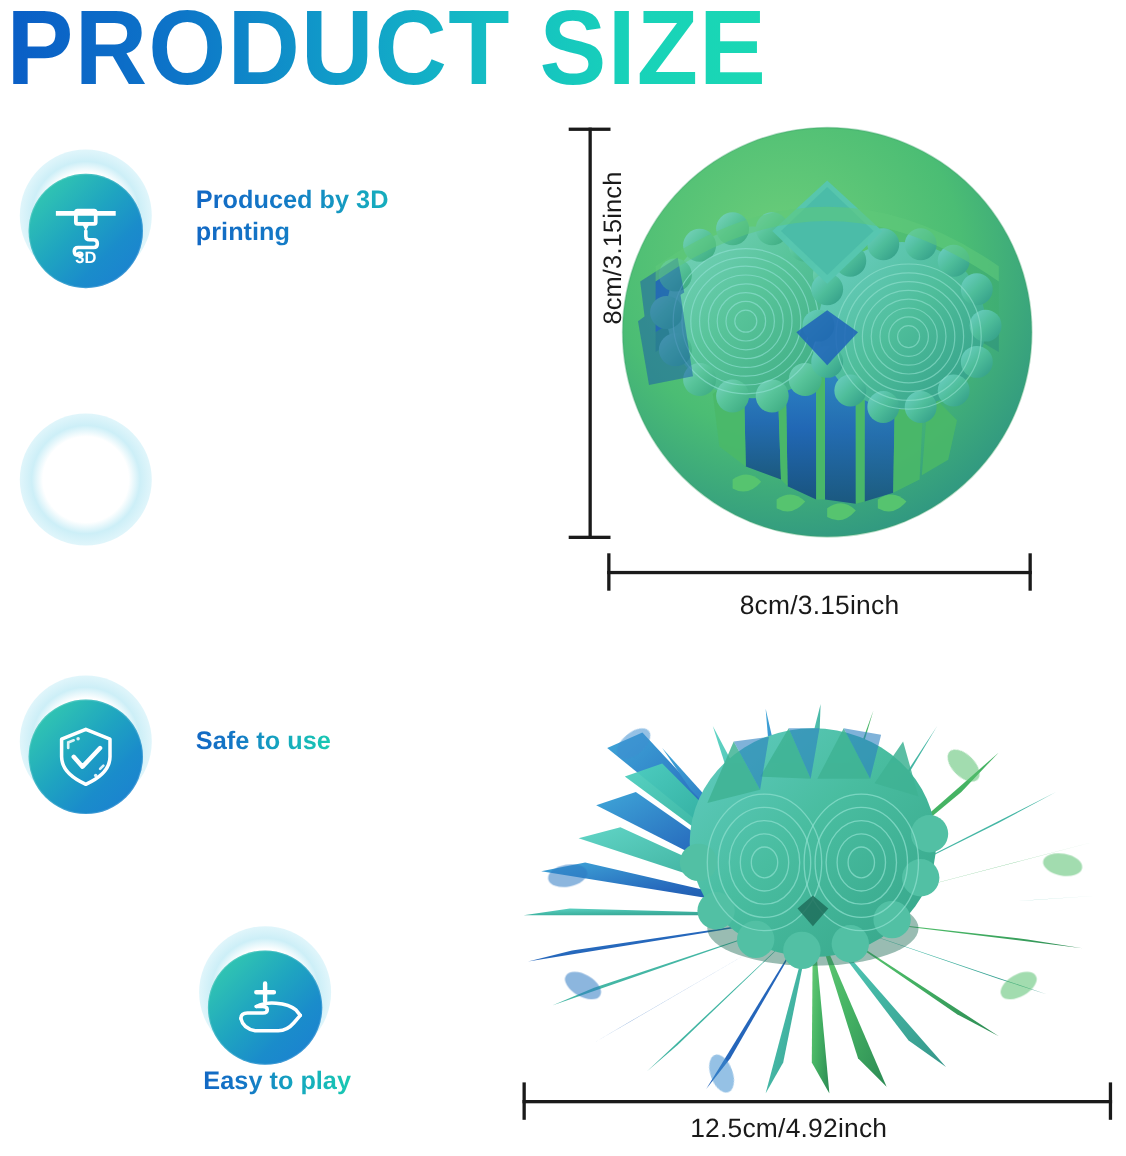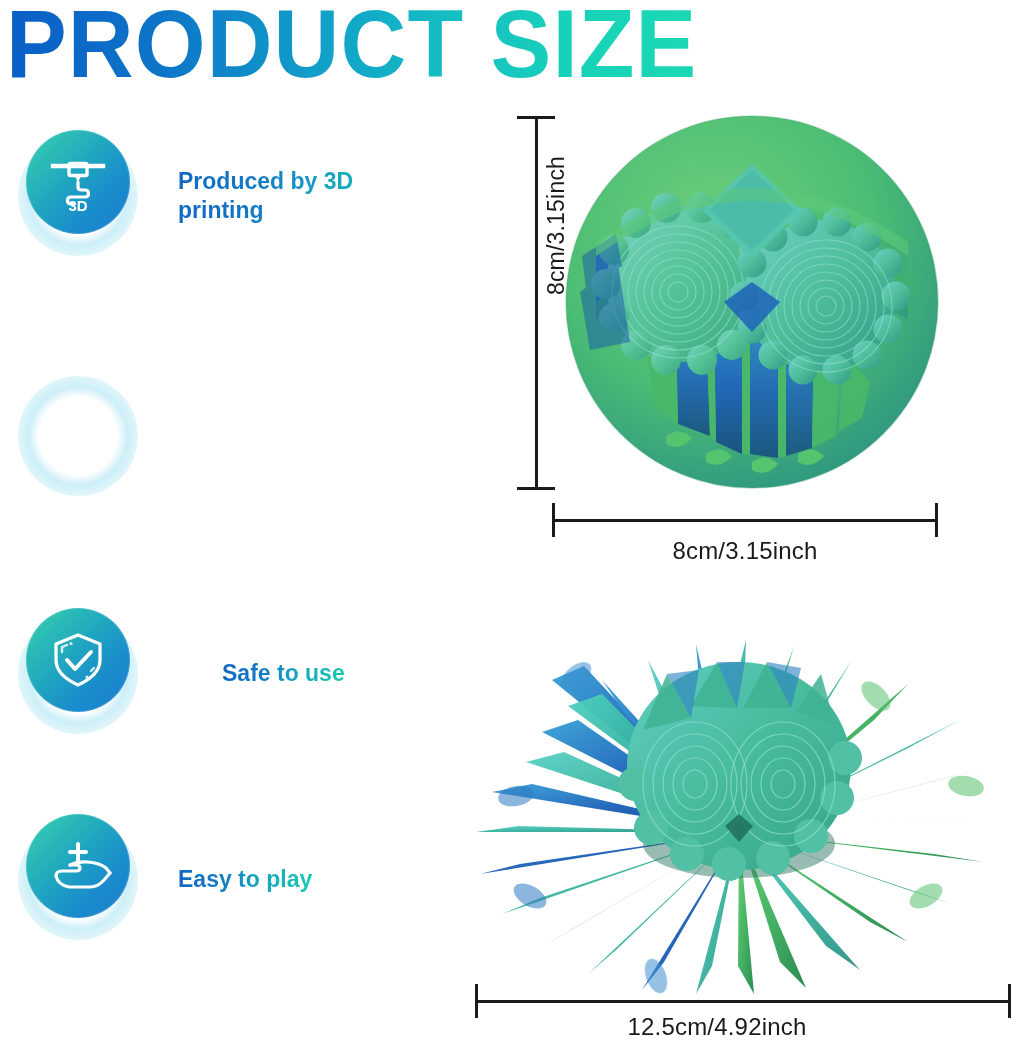--- a/index.html
+++ b/index.html
@@ -44,31 +44,31 @@
     width: 470px;
   }
   .feature {
     position: absolute;
     display: flex;
     align-items: center;
     width: 470px;
   }
   .feature-0 { top: 0px; }
   .feature-1 { top: 240px; }
-  .feature-2 { top: 478px; gap: 44px; }
-  .feature-3 { top: 684px; }
+  .feature-2 { top: 478px; }
+  .feature-3 { top: 706px; flex-direction: column; }
 
   .badge-wrap {
     position: relative;
     width: 132px;
     height: 132px;
     flex: 0 0 132px;
     margin-left: 12px;
     display: flex;
-    align-items: flex-start;
+    align-items: flex-end;
     justify-content: center;
   }
   .badge-halo {
     position: absolute;
     left: 6px;
     top: 6px;
     width: 120px;
     height: 120px;
     border-radius: 50%;
     background: radial-gradient(circle at 50% 50%, rgba(205,240,248,0.0) 46%, rgba(196,236,246,0.85) 58%, rgba(214,243,250,0.55) 76%, rgba(255,255,255,0) 92%);

